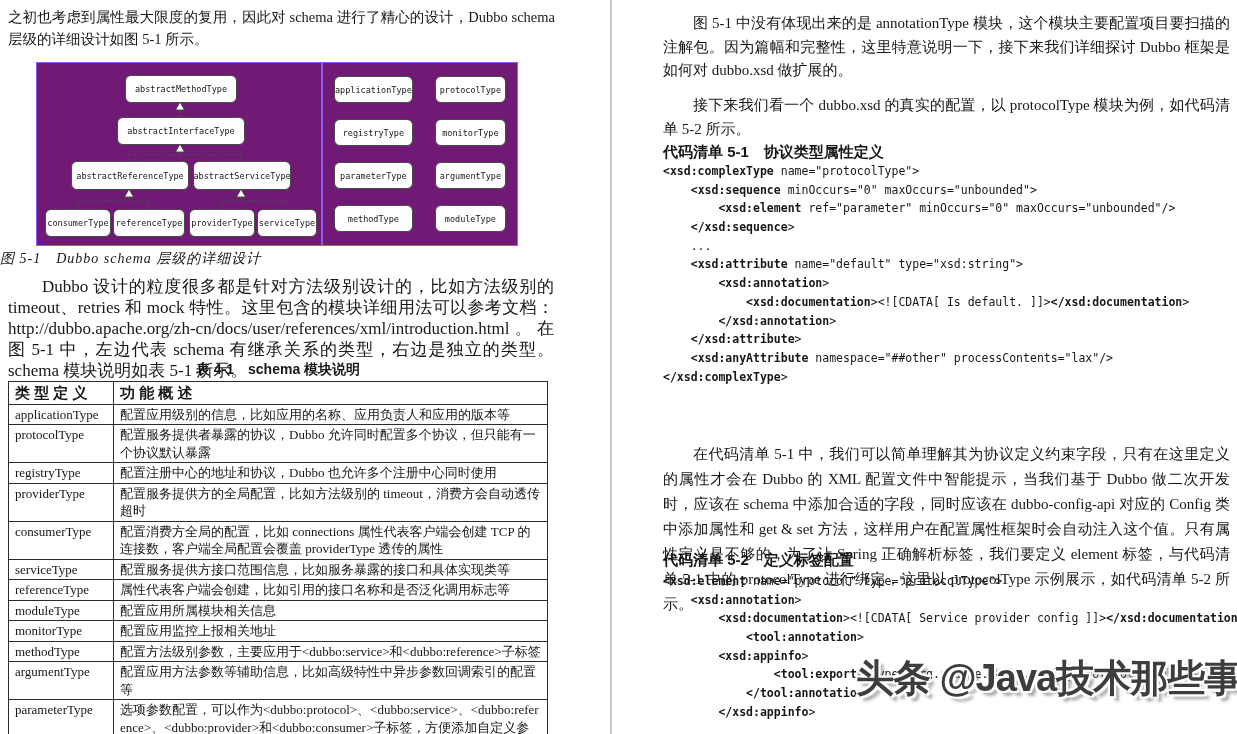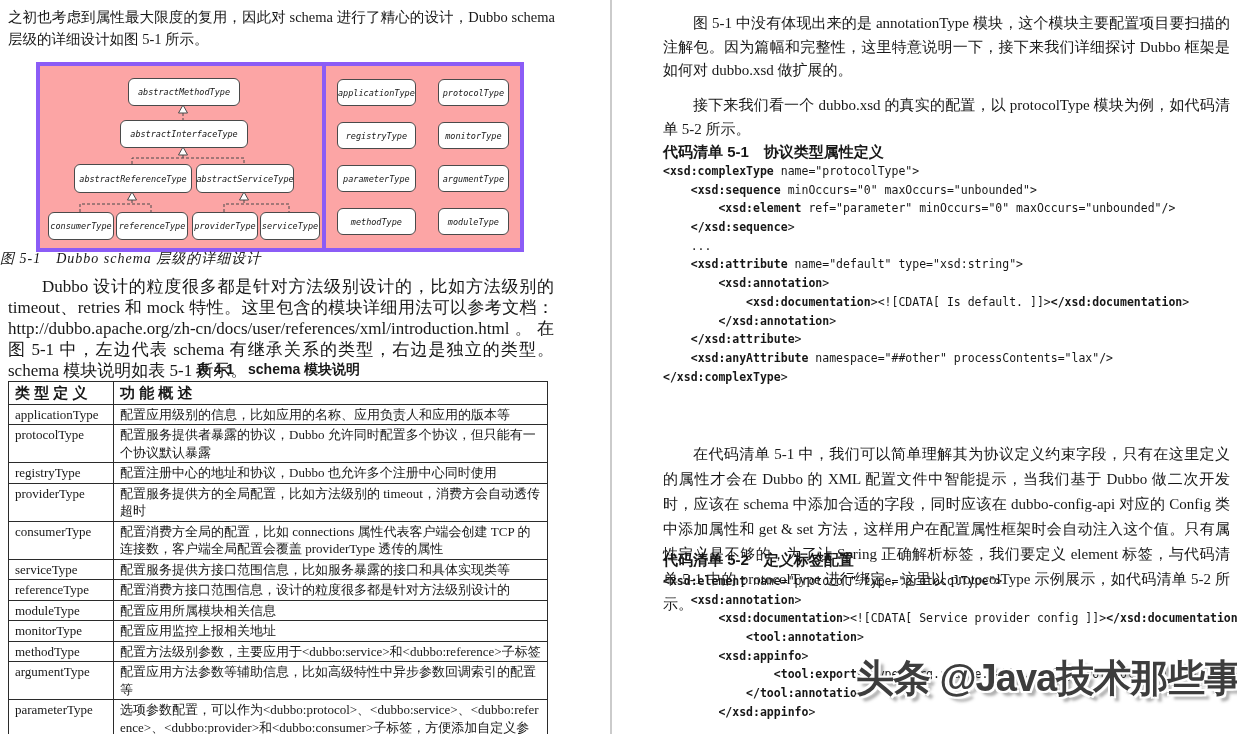--- a/index.html
+++ b/index.html
@@ -3,21 +3,21 @@
 <meta charset="utf-8">
 <style>
   html,body { margin:0; padding:0; background:#e8e8e8; }
   .page { position:relative; width:1237px; height:734px; background:#ffffff;
           font-family:"Liberation Serif","DejaVu Serif",serif; color:#171717; overflow:hidden; }
   .divider { position:absolute; left:610px; top:0; width:2px; height:734px; background:#cbcbcb; }
 
   
   .intro { position:absolute; left:8px; top:6px; width:547px; font-size:14.5px; line-height:22px;
            text-align:justify; margin:0; }
-  .panel { position:absolute; border:4px solid #8b5cf6; background:#fca5a5;font-style:italic; }
+  .panel { position:absolute; border:1px solid #8b5cf6; background:#701a75; }
   .panel1 { left:36px; top:62px; width:284px; height:182px; }
   .panel2 { left:322px; top:62px; width:194px; height:182px; }
   .dbox { position:absolute; border:1px solid #4a4a4a; border-radius:6px; background:#fff;
           display:flex; align-items:center; justify-content:center;
           font-family:"DejaVu Sans Mono",monospace; font-size:8.5px; white-space:nowrap; }
   .panel2-grid { position:absolute; left:0; top:0; right:0; bottom:0; display:grid;
           grid-template-columns:1fr 1fr; column-gap:22px; row-gap:16px; padding:13px 11px; }
   .gbox { border:1px solid #4a4a4a; border-radius:6px; display:flex; align-items:center;
           justify-content:center; font-family:"DejaVu Sans Mono",monospace; font-size:8.5px;
           background:#fff; }
@@ -139,21 +139,21 @@
         <tr>
           <td>consumerType</td>
           <td>配置消费方全局的配置，比如 connections 属性代表客户端会创建 TCP 的连接数，客户端全局配置会覆盖 providerType 透传的属性</td>
         </tr>
         <tr>
           <td>serviceType</td>
           <td>配置服务提供方接口范围信息，比如服务暴露的接口和具体实现类等</td>
         </tr>
         <tr>
           <td>referenceType</td>
-          <td>配置消费方接口范围信息，设计的粒度很多都是针对方法级别设计的</td>
+          <td>属性代表客户端会创建，比如引用的接口名称和是否泛化调用标志等</td>
         </tr>
         <tr>
           <td>moduleType</td>
           <td>配置应用所属模块相关信息</td>
         </tr>
         <tr>
           <td>monitorType</td>
           <td>配置应用监控上报相关地址</td>
         </tr>
         <tr>

